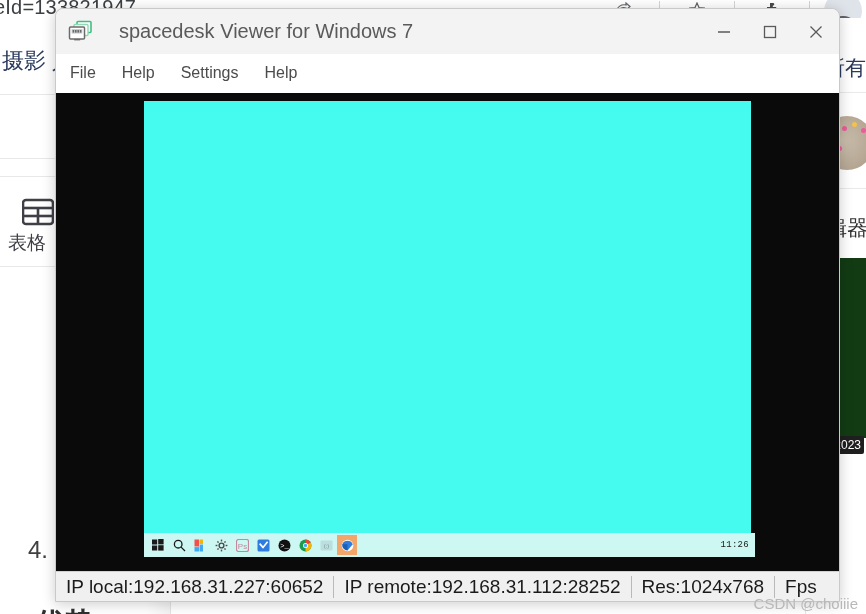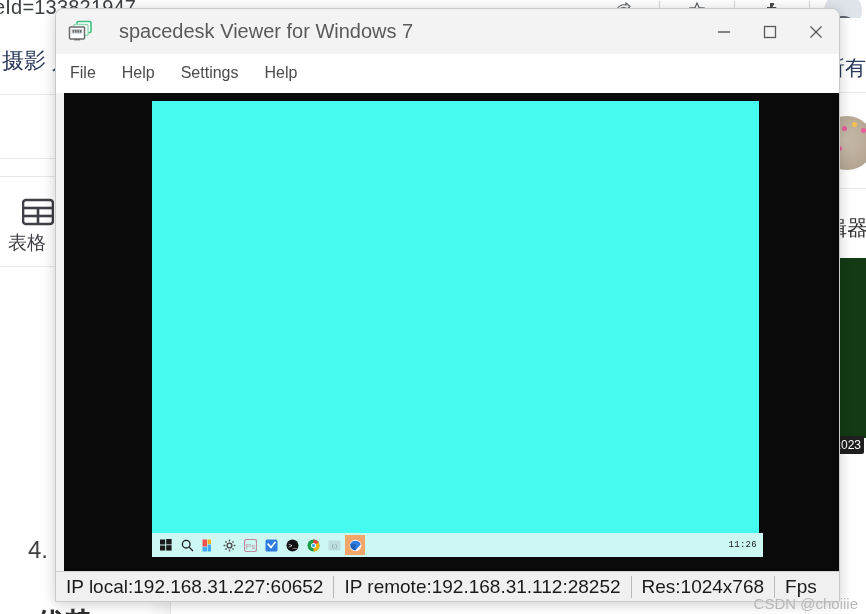--- a/index.html
+++ b/index.html
@@ -106,21 +106,21 @@
     height:38px;background:#ffffff;display:flex;align-items:center;padding-left:14px;
     border-bottom:1px solid #ffffff;
   }
   .menu-item{
     font-size:16px;color:#4b4b4b;margin-right:26px;white-space:nowrap;cursor:default;
     font-family:"Liberation Sans",sans-serif;
   }
 
   
   .screen-area{
-    position:relative;height:478px;background:#0a0a0a;overflow:hidden;margin-left:8px;
+    position:relative;height:478px;background:#0a0a0a;overflow:hidden;
   }
   .remote-desktop{
     position:absolute;left:88px;top:8px;width:607px;height:456px;background:#45FBF0;
     box-shadow:0 0 0 0 transparent;
   }
   .remote-wallpaper{
     position:absolute;inset:0;background:#45FBF0;
   }
   .remote-taskbar{
     position:absolute;left:0;bottom:0;width:100%;height:24px;

